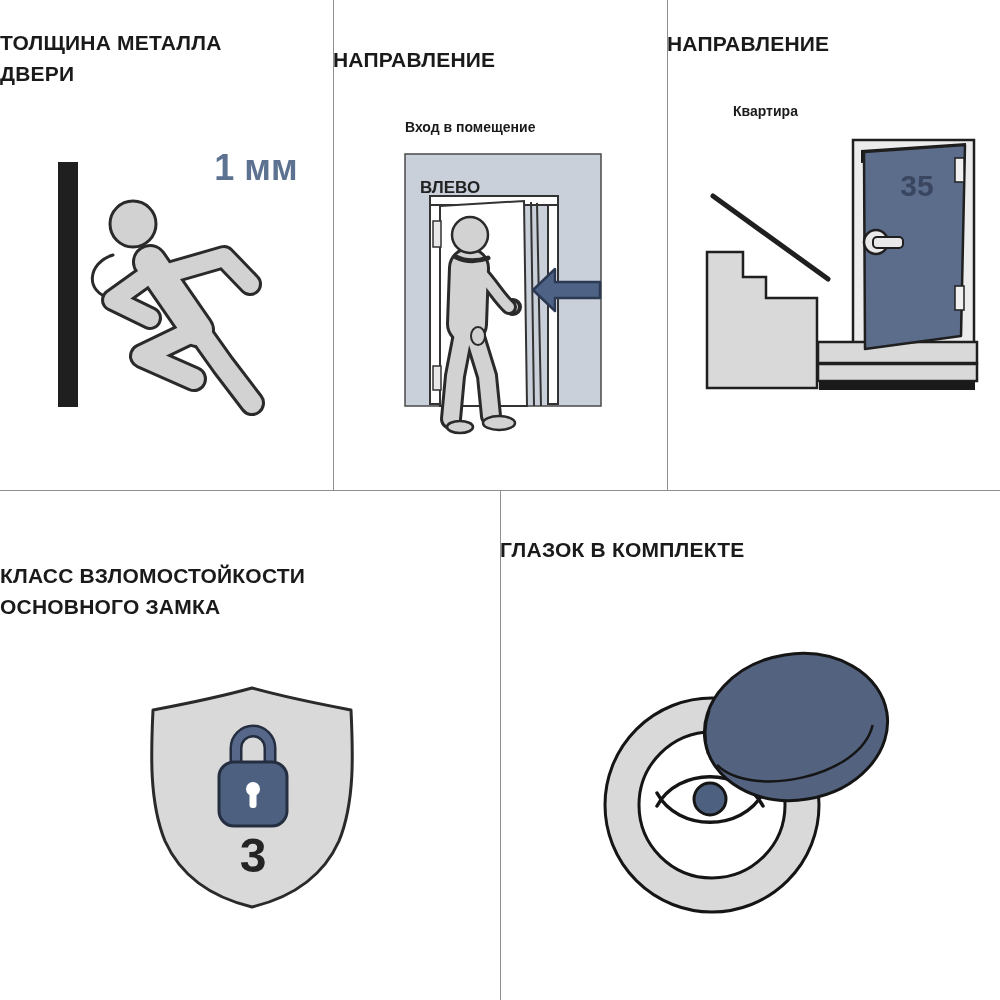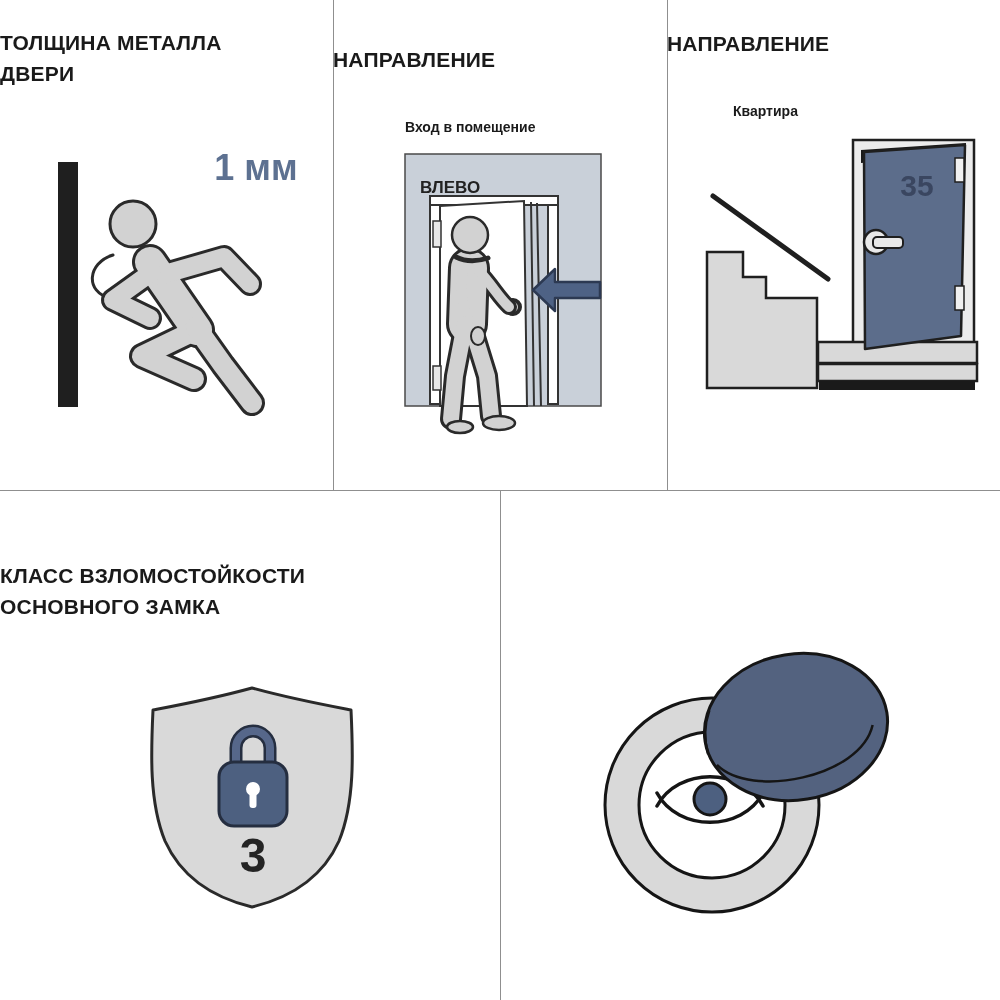--- a/index.html
+++ b/index.html
@@ -126,20 +126,21 @@
         <path d="M236,274 L236,258 A17,17 0 0 1 270,258 L270,274" fill="none" stroke="#56678a" stroke-width="8"></path>
         <rect x="219" y="272" width="68" height="64" rx="15" stroke="#252e40" stroke-width="3" fill="#4d6080"></rect>
         <circle cx="253" cy="299" r="7" fill="#ffffff"></circle>
         <rect x="249.5" y="302" width="7" height="16" rx="3" fill="#ffffff"></rect>
       </g>
       <text x="253" y="382" text-anchor="middle" font-size="48" font-weight="bold" fill="#242424">3</text>
     </svg>
   </div>
 
   <div class="cell" style="left:500px;top:490px;width:500px;height:510px;">
+    <div class="cell-title" style="top:44px;">ГЛАЗОК В КОМПЛЕКТЕ</div>
     <svg width="500" height="510" viewBox="0 0 500 510">
       <g>
         <circle cx="212" cy="315" r="107" fill="#d9d9d9" stroke="#151515" stroke-width="3"></circle>
         <circle cx="212" cy="315" r="73" fill="#ffffff" stroke="#151515" stroke-width="3"></circle>
         <g>
           <path d="M159,312 C180,280 240,280 261,312 C240,341 180,341 159,312 Z" fill="#ffffff"></path>
           <circle cx="210" cy="309" r="16" stroke="#151515" stroke-width="3" fill="#4d6080"></circle>
           <path d="M157,316 C178,277 242,277 263,316" fill="none" stroke="#151515" stroke-width="3.5" stroke-linecap="round"></path>
           <path d="M157,303 C178,342 242,342 263,303" fill="none" stroke="#151515" stroke-width="3.5" stroke-linecap="round"></path>
         </g>

